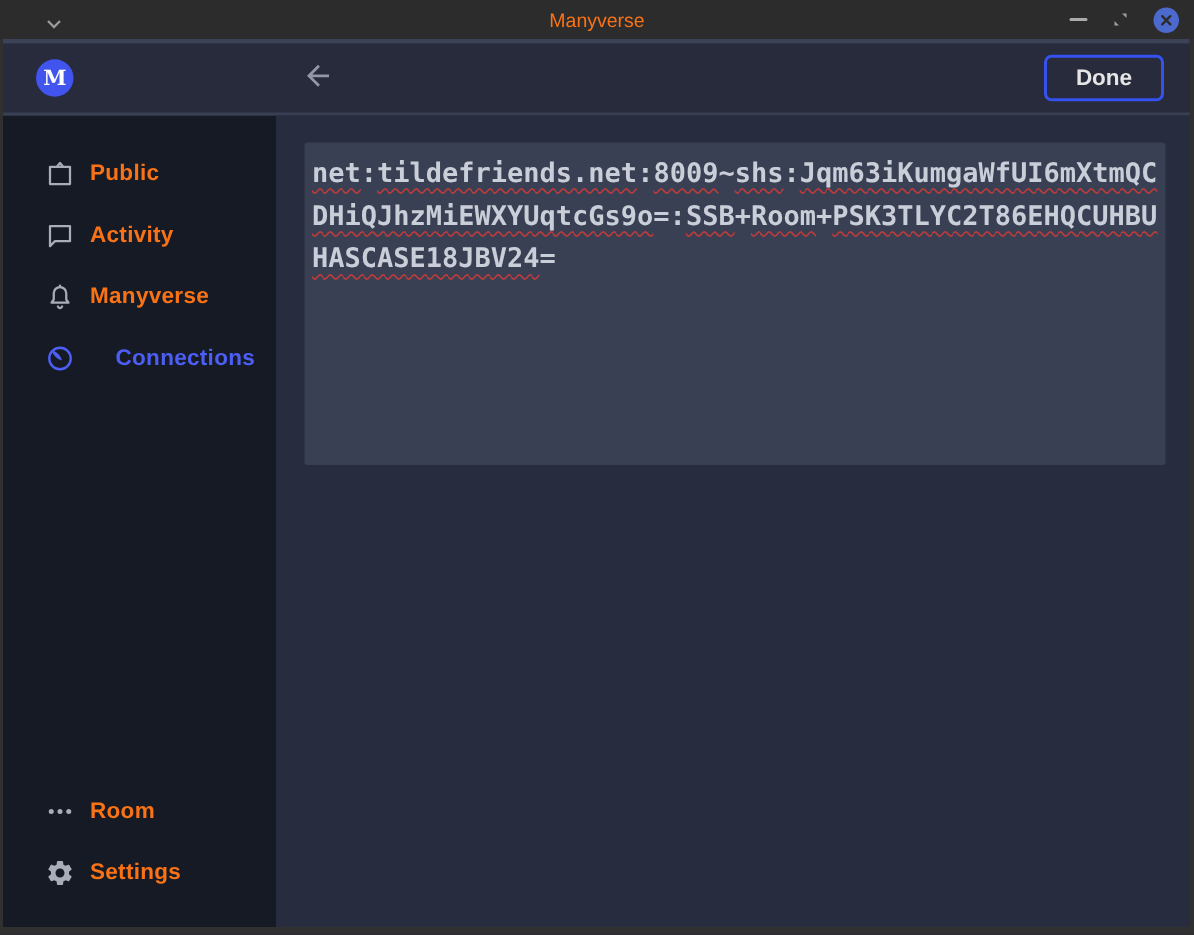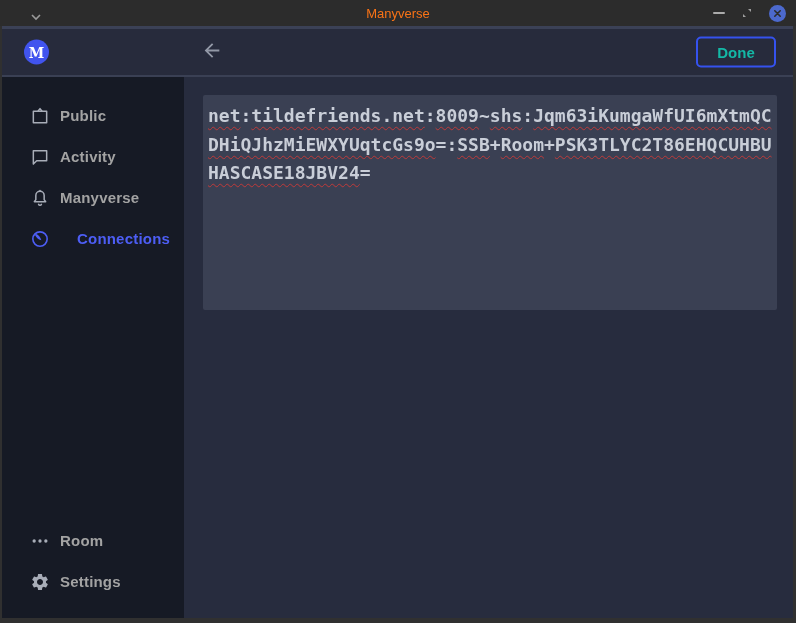--- a/index.html
+++ b/index.html
@@ -21,30 +21,30 @@
 
   
   .header{flex:none;height:51px;box-sizing:border-box;background:#272b3c;
           border-top:3px solid #3b4156;border-bottom:2px solid #3a4054;position:relative;}
   .logo{position:absolute;left:22px;top:50%;transform:translateY(-50%);width:25px;height:25px;border-radius:50%;
         background:#4154ee;color:#ffffff;display:flex;align-items:center;justify-content:center;
         font-family:"DejaVu Serif",serif;font-weight:bold;font-size:14px;}
   .back-btn{position:absolute;left:197px;top:50%;transform:translateY(-50%);color:#9298a6;
             background:none;border:none;padding:2px;cursor:pointer;display:flex;}
   .done-btn{position:absolute;right:17px;top:50%;transform:translateY(-50%);width:80px;height:31px;
-            background:transparent;border:2px solid #3552ef;border-radius:5px;color:#14b8a6;
+            background:transparent;border:2px solid #3552ef;border-radius:5px;color:#e5e5e5;
             font-size:15px;font-weight:bold;font-family:"Liberation Sans",sans-serif;cursor:pointer;}
 
   
   .body-row{flex:1;display:flex;min-height:0;}
   .sidebar{width:182px;flex:none;background:#161a25;display:flex;flex-direction:column;
            justify-content:space-between;padding:18px 0 16px 0;box-sizing:border-box;}
   .side-item{height:41px;display:flex;align-items:center;padding-left:28px;gap:10px;cursor:pointer;}
   .side-icon{width:20px;height:20px;color:#a8adb8;display:flex;align-items:center;justify-content:center;}
-  .side-label{font-size:15px;font-weight:bold;color:#a3a3a3;letter-spacing:.2px;}
+  .side-label{font-size:15px;font-weight:bold;color:#f97316;letter-spacing:.2px;}
   .side-item.active .side-icon{color:#4d5ef5;}
   .side-item.active .side-label{color:#4d5ef5;margin-left:17px;}
 
   .content{flex:1;position:relative;background:#272c3e;}
   .invite-box{position:absolute;left:19px;top:18px;width:574px;height:215px;box-sizing:border-box;
               background:#3a4053;border-radius:2px;padding:7px 4px 6px 5px;
               font-family:"DejaVu Sans Mono",monospace;font-size:18px;line-height:28.5px;
               color:#c9ced8;word-break:break-all;white-space:pre-wrap;overflow:hidden;cursor:text;font-weight:bold;}
   .misspelled{text-decoration-line:underline;text-decoration-style:wavy;text-decoration-color:#bf3a3a;
               text-decoration-thickness:1px;text-underline-offset:4px;text-decoration-skip-ink:none;}

